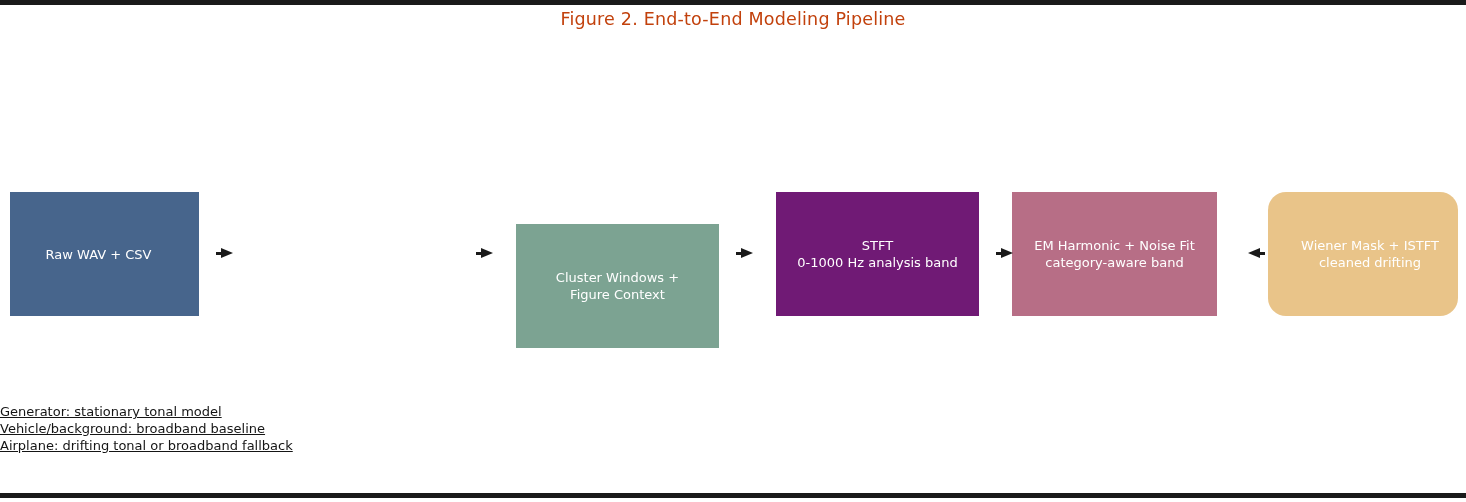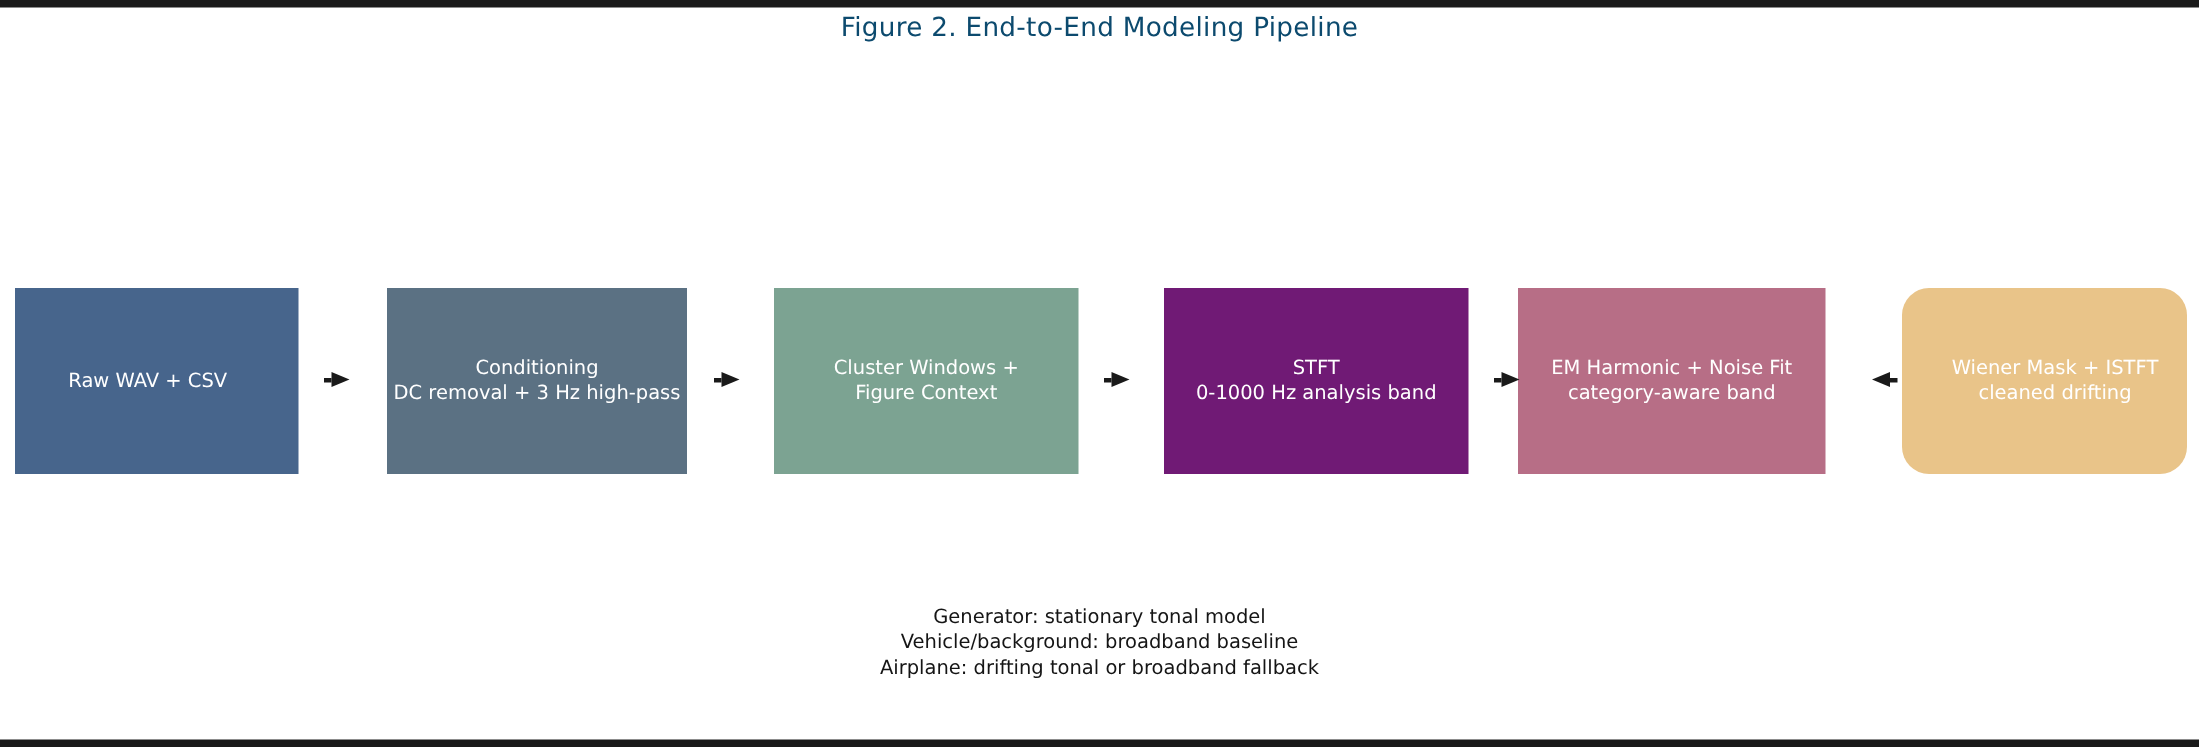--- a/index.html
+++ b/index.html
@@ -13,21 +13,21 @@
   }
   .bar { position: absolute; left: 0; width: 100%; background: #1a1a1a; }
   .bar.top { top: 0; height: 5px; }
   .bar.bottom { bottom: 4px; height: 5px; }
 
   .title {
     position: absolute;
     top: 9px; left: 0; width: 100%;
     text-align: center;
     font-size: 17.5px;
-    color: #0c4a6e;
+    color: #c2410c;
     letter-spacing: 0.2px;
   }
 
   .stage {
     position: absolute;
     top: 192px;
     height: 124px;
     display: flex;
     flex-direction: column;
     align-items: center;
@@ -70,45 +70,42 @@
   }
   #arrow-0 { left: 216px; }
   #arrow-1 { left: 476px; }
   #arrow-2 { left: 736px; }
   #arrow-3 { left: 996px; }
   #arrow-4 { left: 1248px; }
 
   .caption {
     position: absolute;
     top: 403px; left: 0; width: 100%;
-    text-align: center;
+    text-align: left;
     font-size: 13px;
     line-height: 17px;
     color: #151515;
+    text-decoration: underline;
   }
 </style>
 </head>
 <body>
 
 <div class="canvas">
 
   <div class="bar top" style="background: rgb(26, 26, 26);"></div>
 
   <div class="title">Figure 2. End-to-End Modeling Pipeline</div>
 
   <div class="stage" id="stage-0" style="background: rgb(71, 101, 140); text-align: right;">
     <span>Raw WAV + CSV</span>
   </div>
 
-  <div class="stage" id="stage-1" style="background: rgb(91, 113, 131);">
-    <span>Conditioning</span>
-    <span>DC removal + 3 Hz high-pass</span>
-  </div>
 
-  <div class="stage" id="stage-2" style="background: rgb(124, 163, 146);">
+  <div class="stage" id="stage-2" style="background: rgb(124, 163, 146); margin-top: 32px;">
     <span>Cluster Windows +</span>
     <span>Figure Context</span>
   </div>
 
   <div class="stage" id="stage-3" style="background: #701a75;">
     <span>STFT</span>
     <span>0-1000 Hz analysis band</span>
   </div>
 
   <div class="stage" id="stage-4" style="background: rgb(183, 110, 134);">

